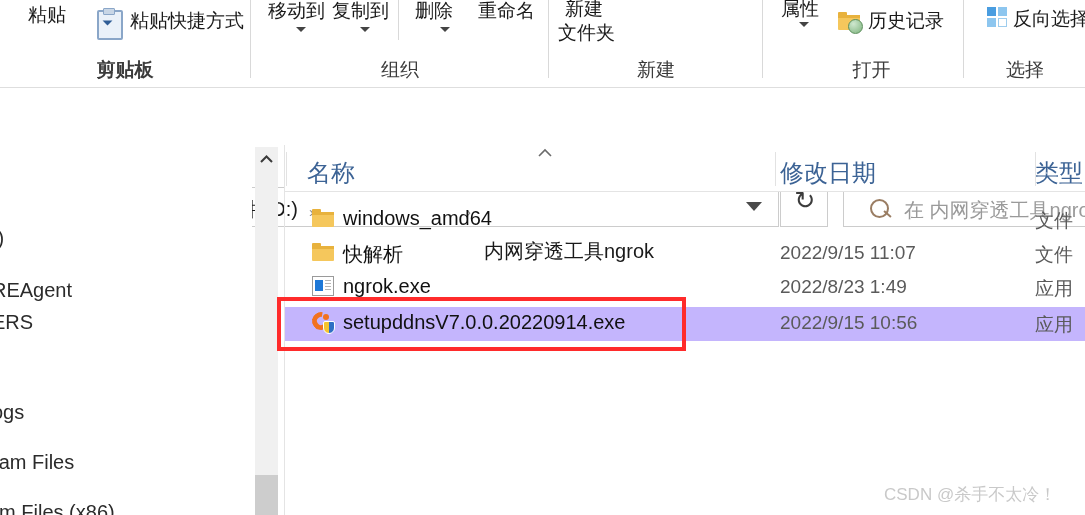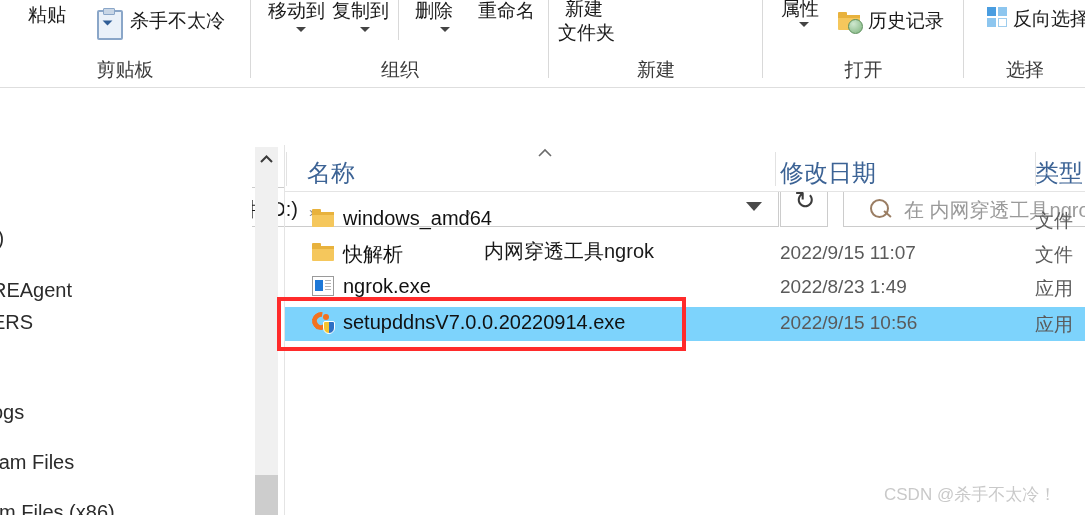--- a/index.html
+++ b/index.html
@@ -80,21 +80,21 @@
   #paneline{position:absolute;left:284px;top:145px;width:1px;height:370px;background:#e4e4e4;}
 
   
   #listhdr{position:absolute;left:285px;top:147px;width:800px;height:44px;background:#ffffff;}
   .hdr-cell{position:absolute;top:10px;font-size:24px;color:#3c6395;white-space:nowrap;}
   .hdr-div{position:absolute;top:152px;width:1px;height:34px;background:#e2e2e2;}
   .hdr-sortarrow{position:absolute;left:537px;top:148px;width:16px;height:10px;}
   #hdrline{position:absolute;left:285px;top:191px;width:800px;height:1px;background:#e4e4e4;}
 
   .row{position:absolute;left:285px;width:800px;height:31px;}
-  .row.sel{background:#7dd3fc;}
+  .row.sel{background:#c4b5fd;}
   .row .nm{position:absolute;left:58px;top:3px;font-size:20px;color:#111;white-space:nowrap;}
   .row .dt{position:absolute;left:495px;top:4px;font-size:19px;color:#5a5a5a;white-space:nowrap;}
   .row .tp{position:absolute;left:750px;top:4px;font-size:19px;color:#5a5a5a;white-space:nowrap;}
   .row .ico{position:absolute;left:27px;top:5px;}
 
   
   .exeico{position:relative;width:20px;height:18px;background:#ffffff;border:1px solid #9a9a9a;}
   .exeico .blue{position:absolute;left:2px;top:3px;width:8px;height:11px;background:#1e78d7;}
   .exeico .ln{position:absolute;left:12px;width:6px;height:1px;background:#b5b5b5;}
 
@@ -119,24 +119,24 @@
 
 <div id="ribbon">
 
   <div class="rib-btn" style="left:28px;top:2px;">粘贴</div>
 
   <div class="rib-btn" style="left:97px;top:10px;width:26px;height:28px;">
     <div class="clip-ico">
         <div class="clip-arrow"></div>
       </div>
   </div>
-  <div class="rib-btn" style="left:130px;top:8px;">杀手不太冷</div>
+  <div class="rib-btn" style="left:130px;top:8px;">粘贴快捷方式</div>
 
   <div class="rib-sep" style="left:250px;"></div>
-  <div class="rib-grouplabel" style="left:0px;width:250px;">剪贴板</div>
+  <div class="rib-grouplabel" style="left:0px;width:250px;font-weight:bold;">剪贴板</div>
 
   <div class="rib-btn" style="left:268px;top:-2px;">移动到</div>
   <div class="caret" style="left:296px;top:27px;"></div>
 
   <div class="rib-btn" style="left:332px;top:-2px;">复制到</div>
   <div class="caret" style="left:360px;top:27px;"></div>
 
   <div class="rib-sep" style="left:398px;height:40px;"></div>
 
   <div class="rib-btn" style="left:415px;top:-2px;">删除</div>
@@ -160,21 +160,21 @@
     <div class="folder">
         <div class="tab"></div>
         <div class="body"></div>
         <div class="lip"></div>
       </div>
     <div class="globe"></div>
   </div>
   <div class="rib-btn" style="left:868px;top:8px;">历史记录</div>
 
   <div class="rib-sep" style="left:963px;"></div>
-  <div class="rib-grouplabel" style="left:764px;width:199px;">打开</div>
+  <div class="rib-grouplabel" style="left:764px;width:199px;padding-left:8px;">打开</div>
 
   <div style="position:absolute;left:987px;top:7px;">
     <div class="inv-ico">
         <i class="b1"></i>
         <i class="b2"></i>
         <i class="b3"></i>
         <i class="b4"></i>
       </div>
   </div>
   <div class="rib-btn" style="left:1013px;top:6px;">反向选择</div>

